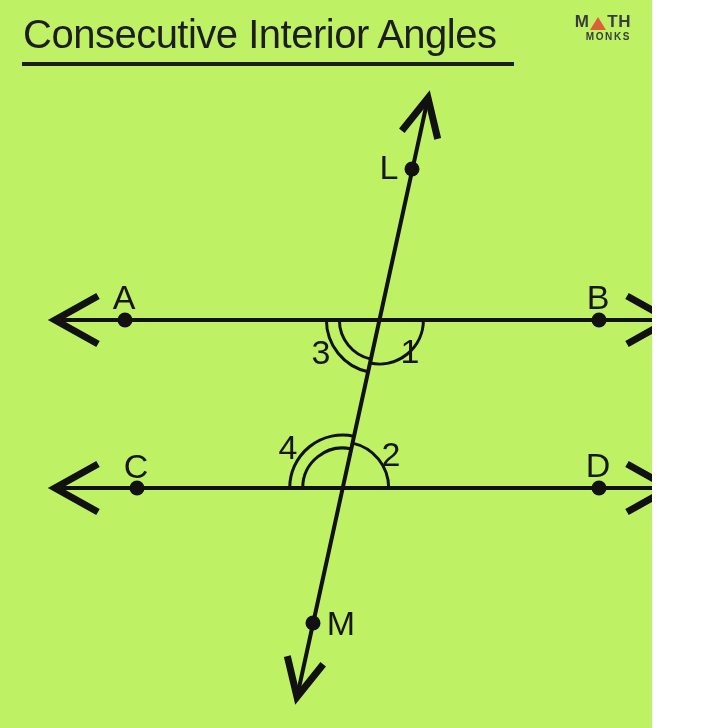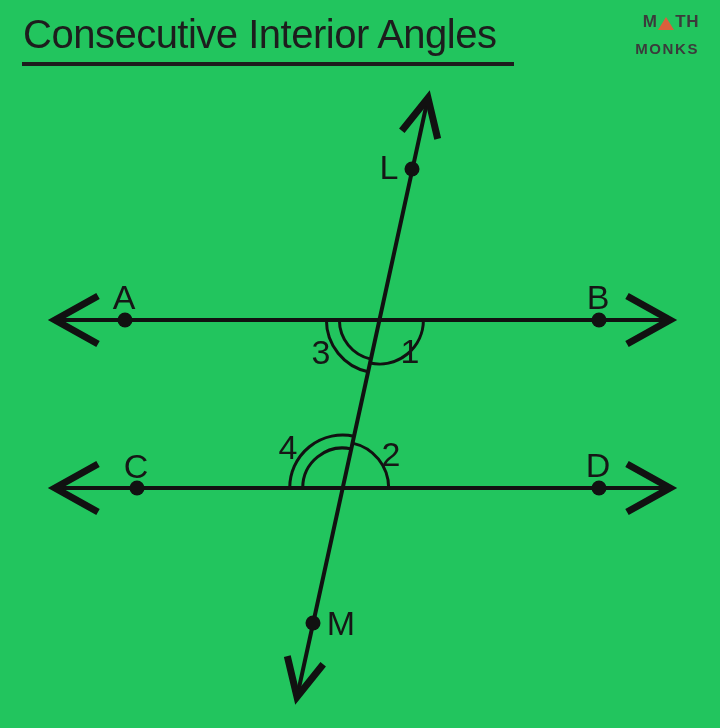--- a/index.html
+++ b/index.html
@@ -3,23 +3,23 @@
 <meta charset="utf-8">
 <style>
   html, body {
     margin: 0;
     padding: 0;
     background: #ffffff;
     font-family: "Liberation Sans", sans-serif;
   }
   .page {
     position: relative;
-    width: 720px;
+    width: 652px;
     height: 728px;
-    background: #22c55e;
+    background: #bef264;
     overflow: hidden;
   }
   .title {
     position: absolute;
     left: 23px;
     top: 12px;
     font-size: 40px;
     font-weight: normal;
     letter-spacing: -0.5px;
     color: #1d1d1d;
@@ -53,25 +53,25 @@
   }
   .logo-tri {
     width: 0;
     height: 0;
     border-left: 8px solid transparent;
     border-right: 8px solid transparent;
     border-bottom: 13px solid #DC5F3C;
     margin: 0 1px 0 1px;
   }
   .logo-sub {
-    font-size: 15px;
+    font-size: 10px;
     font-weight: bold;
     letter-spacing: 1.6px;
     color: #3b3b3b;
-    margin-top: 10px;
+    margin-top: 1px;
     text-align: right;
   }
   svg.diagram {
     position: absolute;
     left: 0;
     top: 0;
   }
   svg.diagram text {
     font-family: "Liberation Sans", sans-serif;
     font-size: 34px;

